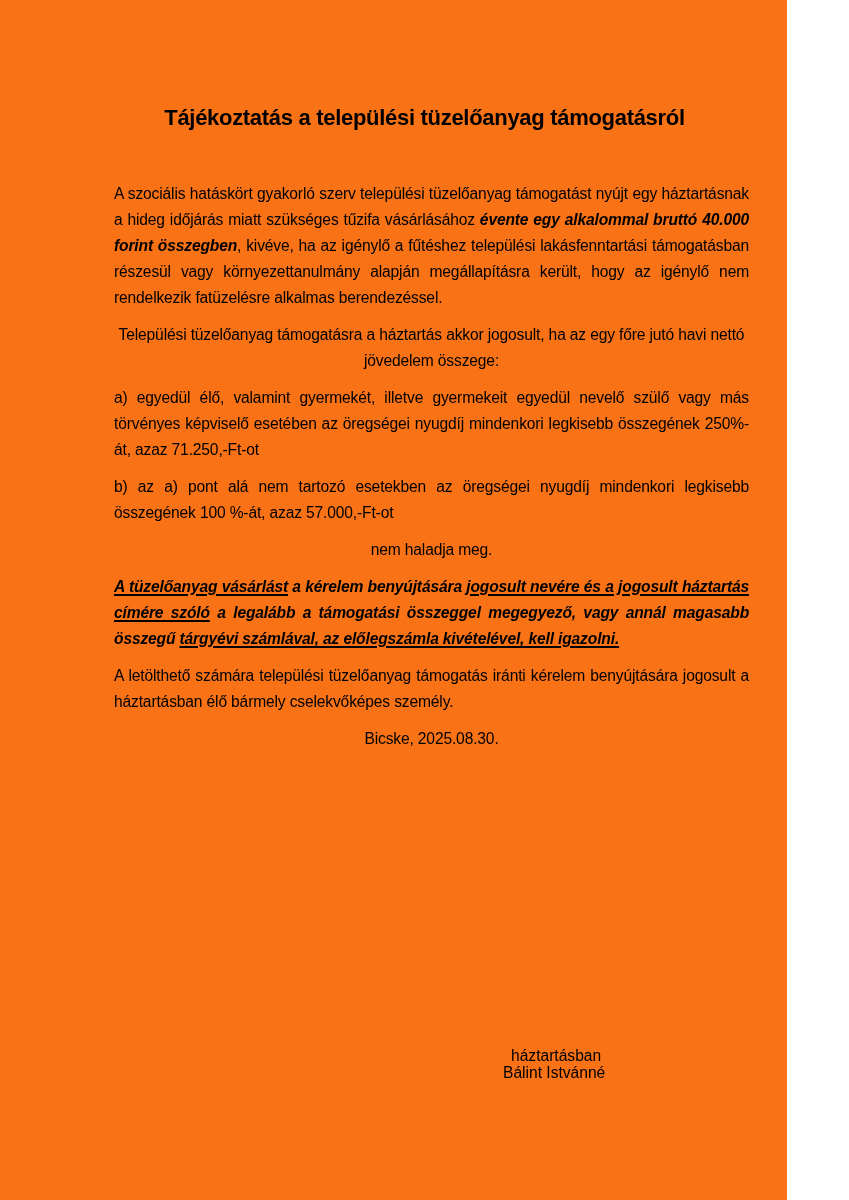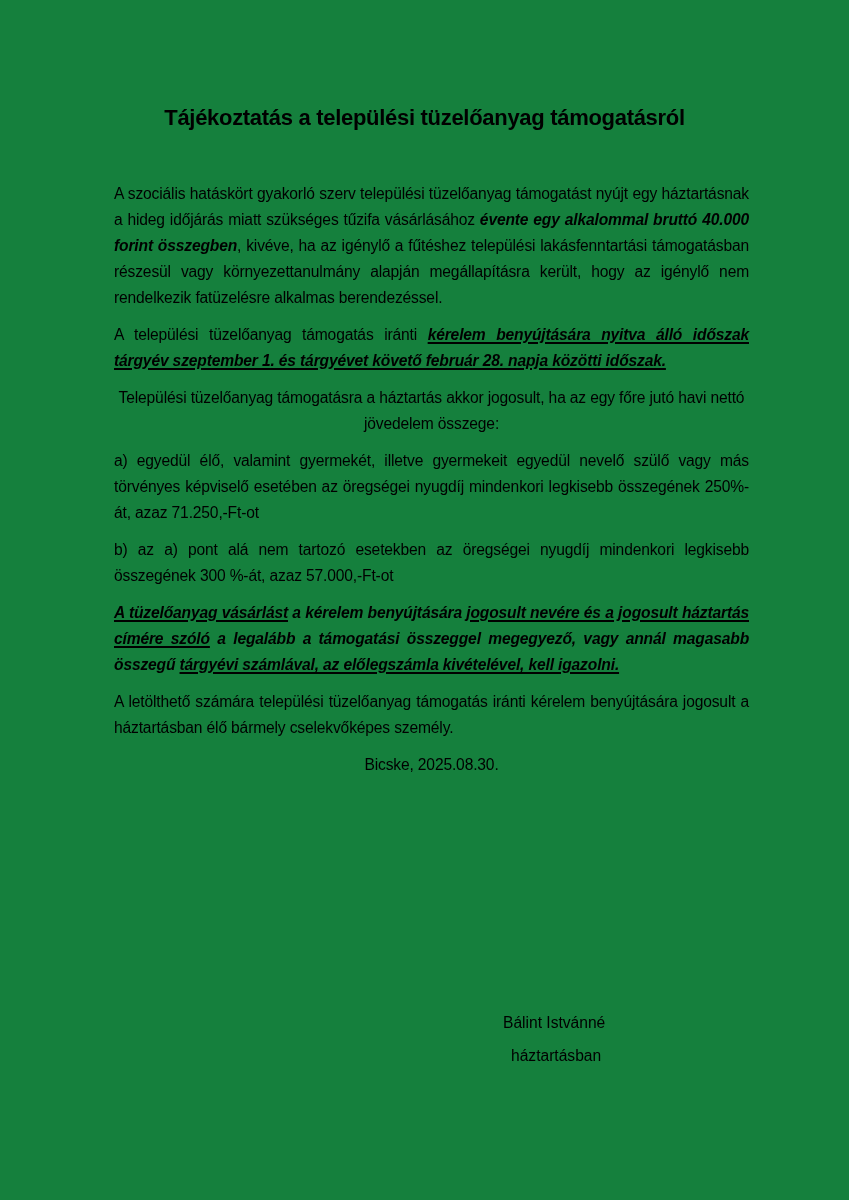--- a/index.html
+++ b/index.html
@@ -11,23 +11,23 @@
       width: 849px;
       height: 1200px;
       position: relative;
       overflow: hidden;
       color: #000000;
       font-family: "Liberation Sans", "DejaVu Sans", sans-serif;
     }
     .page {
       position: absolute;
       left: 0; top: 0;
-      width: 849px;
+      width: 787px;
       height: 1200px;
-      background: #15803d;
+      background: #f97316;
     }
     .title {
       position: absolute;
       top: 103px;
       left: 0;
       width: 849px;
       text-align: center;
       font-weight: bold;
       font-size: 22px;
       letter-spacing: -0.3px;
@@ -52,46 +52,44 @@
     }
     .bi { font-weight: bold; font-style: italic; }
     .u { text-decoration: underline; text-underline-offset: 2px; text-decoration-thickness: 1.5px; }
     .signature {
       position: absolute;
       left: 0;
       width: 849px;
       font-size: 15.6px;
       line-height: 26px;
     }
-    .sig-name { top: 1010px; left: 503px; width: 200px; }
+    .sig-name { top: 1060px; left: 503px; width: 200px; }
     .sig-role { top: 1043px; left: 511px; width: 200px; }
   </style>
 </head>
 <body>
 
 <div class="page">
 
   <h1 class="title">Tájékoztatás a települési tüzelőanyag támogatásról</h1>
 
   <div class="body-text">
 
     <p class="para">
       <span> A szociális hatáskört gyakorló szerv települési tüzelőanyag támogatást nyújt egy háztartásnak a hideg időjárás miatt szükséges tűzifa vásárlásához </span><span class="bi">évente egy alkalommal bruttó 40.000 forint összegben</span><span>, kivéve, ha az igénylő a fűtéshez települési lakásfenntartási támogatásban részesül vagy környezettanulmány alapján megállapításra került, hogy az igénylő nem rendelkezik fatüzelésre alkalmas berendezéssel.</span>
     </p>
 
-    <p class="para">
-      <span>A települési tüzelőanyag támogatás iránti </span><span class="bi u">kérelem benyújtására nyitva álló időszak tárgyév szeptember 1. és tárgyévet követő február 28. napja közötti időszak.</span>
-    </p>
 
     <p class="para left">Települési tüzelőanyag támogatásra a háztartás akkor jogosult, ha az egy főre jutó havi nettó jövedelem összege:</p>
 
     <p class="para">a) egyedül élő, valamint gyermekét, illetve gyermekeit egyedül nevelő szülő vagy más törvényes képviselő esetében az öregségei nyugdíj mindenkori legkisebb összegének 250%-át, azaz 71.250,-Ft-ot</p>
 
-    <p class="para">b) az a) pont alá nem tartozó esetekben az öregségei nyugdíj mindenkori legkisebb összegének 300 %-át, azaz 57.000,-Ft-ot</p>
+    <p class="para">b) az a) pont alá nem tartozó esetekben az öregségei nyugdíj mindenkori legkisebb összegének 100 %-át, azaz 57.000,-Ft-ot</p>
 
+    <p class="para left">nem haladja meg.</p>
 
     <p class="para bi">
       <span class="u">A tüzelőanyag vásárlást</span><span> a kérelem benyújtására </span><span class="u">jogosult nevére és a jogosult háztartás címére szóló</span><span> a legalább a támogatási összeggel megegyező, vagy annál magasabb összegű </span><span class="u">tárgyévi számlával, az előlegszámla kivételével, kell igazolni.</span>
     </p>
 
     <p class="para">A letölthető számára települési tüzelőanyag támogatás iránti kérelem benyújtására jogosult a háztartásban élő bármely cselekvőképes személy.</p>
 
 
     <p class="para left">Bicske, 2025.08.30.</p>
 

